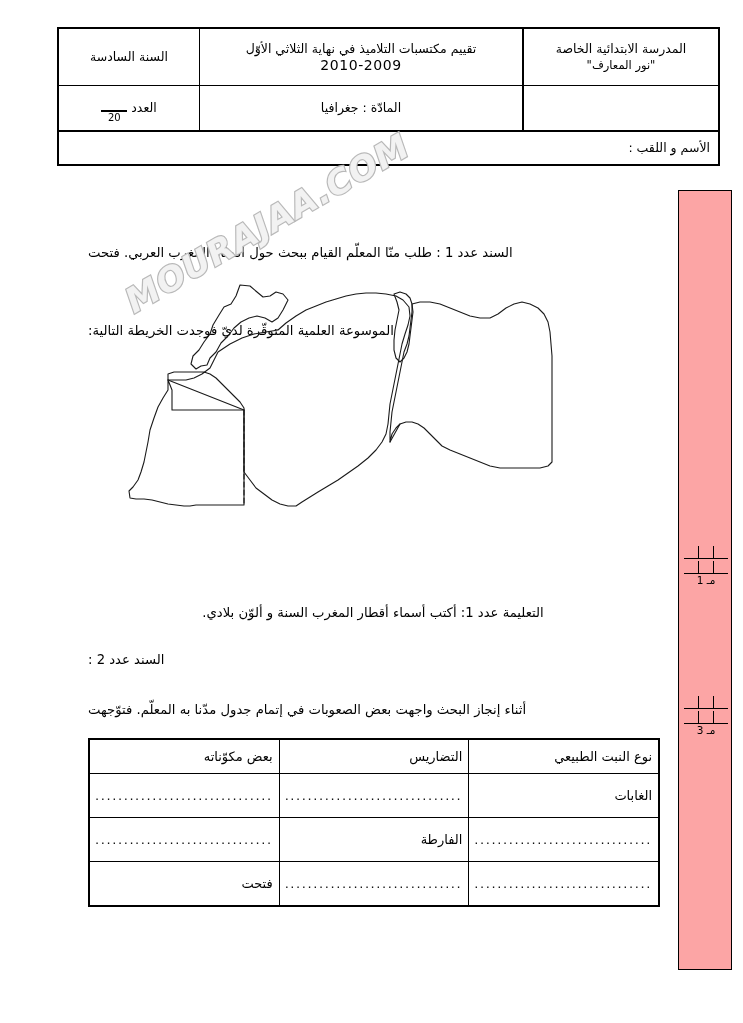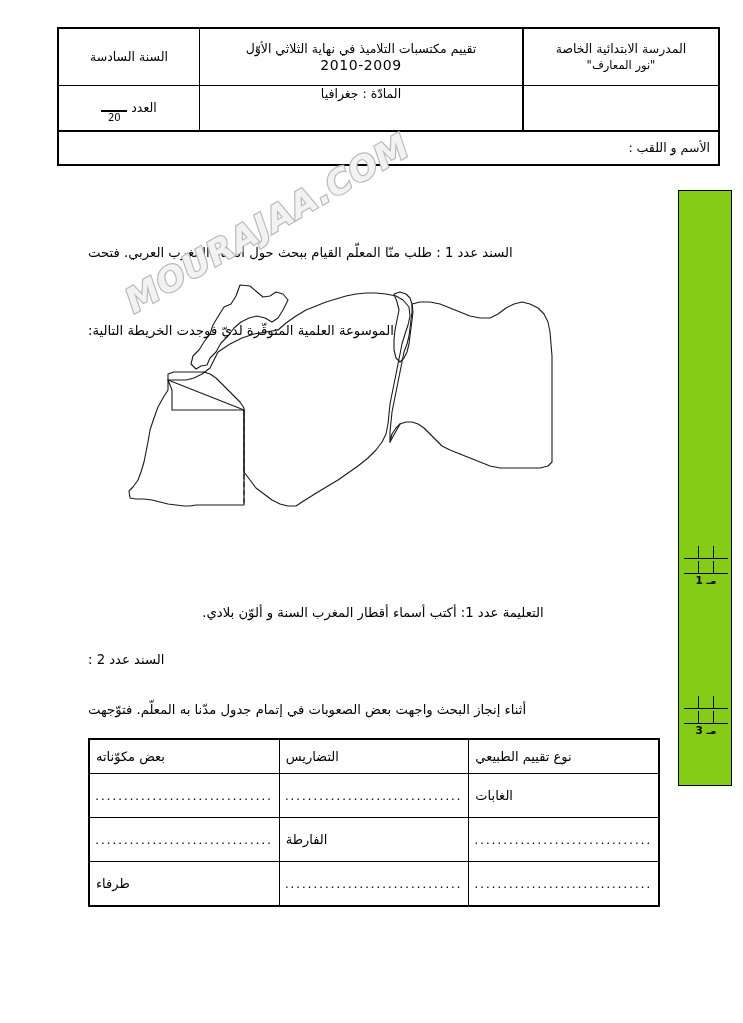--- a/index.html
+++ b/index.html
@@ -68,21 +68,21 @@
     width: 140px;
     display: flex;
     align-items: center;
     justify-content: center;
     box-sizing: border-box;
     padding: 2px 12px;
   }
   .cell-subject {
     flex: 1;
     display: flex;
-    align-items: flex-start;
+    align-items: center;
     justify-content: center;
     border-left: 1.6px solid #000;
     box-sizing: border-box;
   }
   .cell-mark {
     width: 140px;
     display: flex;
     align-items: center;
     justify-content: center;
     box-sizing: border-box;
@@ -122,25 +122,24 @@
     margin: 1px 0 1px 0;
   }
   .mark-frac .den { font-size: 10px; }
 
   
   #margin-col {
     position: absolute;
     left: 678px;
     top: 190px;
     width: 54px;
-    height: 596px;
+    height: 780px;
     border: 1.6px solid #000;
     box-sizing: border-box;
-    background: #84cc16;
-    font-weight: bold;
+    background: #fca5a5;
   }
   .crit-block {
     position: absolute;
     left: 3px;
     width: 46px;
   }
   .crit-block.c1 { top: 355px; }
   .crit-block.c3 { top: 505px; }
   .crit-grid {
     display: flex;
@@ -221,21 +220,21 @@
     background: #fff;
   }
   #answer-table table {
     width: 100%;
     border-collapse: collapse;
     table-layout: fixed;
   }
   #answer-table th, #answer-table td {
     border: 1.5px solid #000;
     height: 44px;
-    text-align: left;
+    text-align: right;
     vertical-align: middle;
     font-size: 13px;
     font-weight: normal;
     padding: 2px 6px;
     box-sizing: border-box;
     margin-left: 18px;
   }
   #answer-table th { height: 34px; }
   .dots {
     font-size: 13px;
@@ -389,21 +388,21 @@
 </div>
 
 <div class="para" id="task2-text">
   <span class="line-c">التعليمة عدد 2: أواصل تعمير الجدول التالي:</span>
 </div>
 
 <div id="answer-table">
   <table>
     <thead>
       <tr>
-        <th>نوع تقييم الطبيعي</th>
+        <th>نوع النبت الطبيعي</th>
         <th>التضاريس</th>
         <th>بعض مكوّناته</th>
       </tr>
     </thead>
     <tbody>
       <tr>
         <td>
           <span>الغابات</span>
         </td>
         <td>
@@ -425,18 +424,18 @@
         </td>
       </tr>
       <tr>
         <td>
           <span class="dots">........................................</span>
         </td>
         <td>
           <span class="dots">........................................</span>
         </td>
         <td>
-          <span>طرفاء</span>
+          <span>فتحت</span>
         </td>
       </tr>
     </tbody>
   </table>
 </div>
 
 </body></html>

